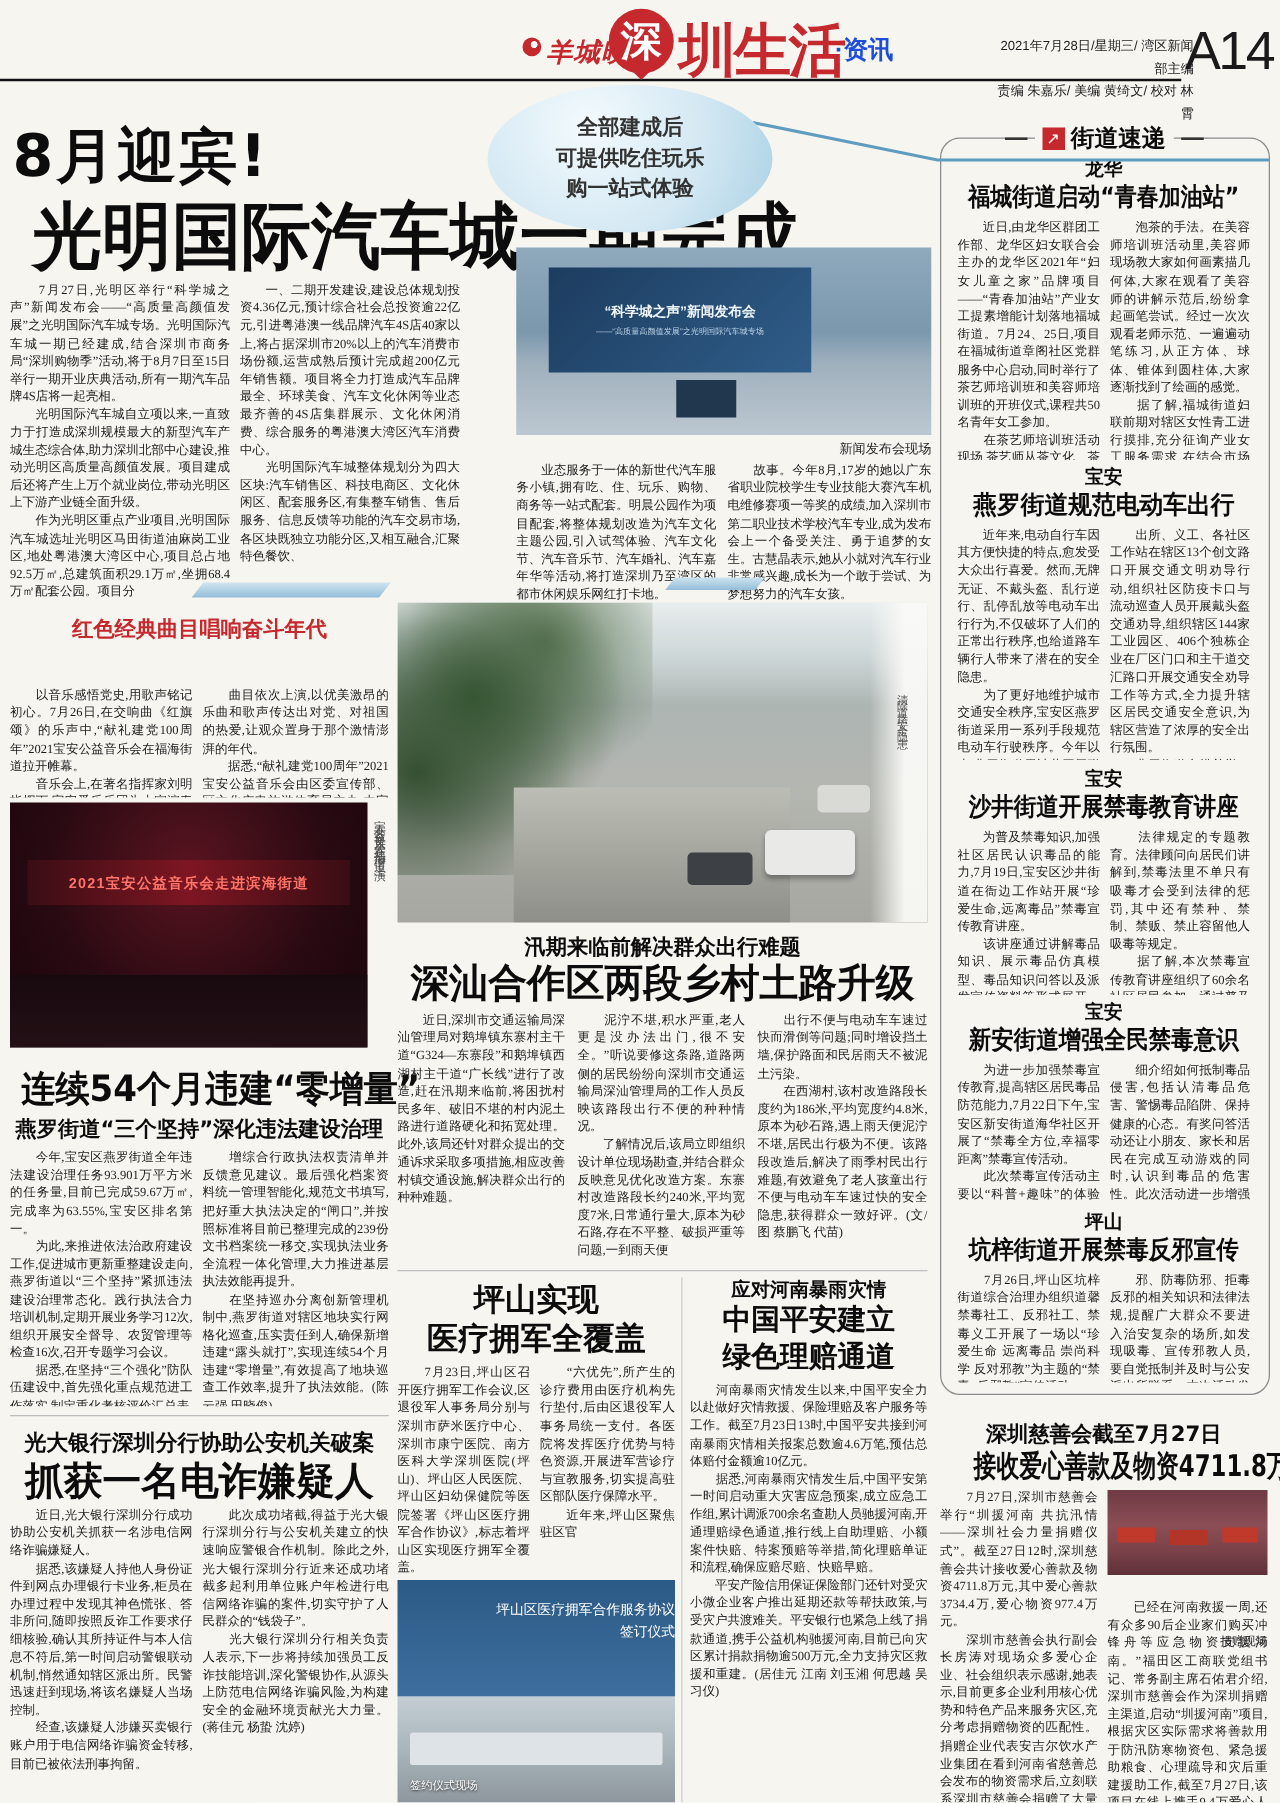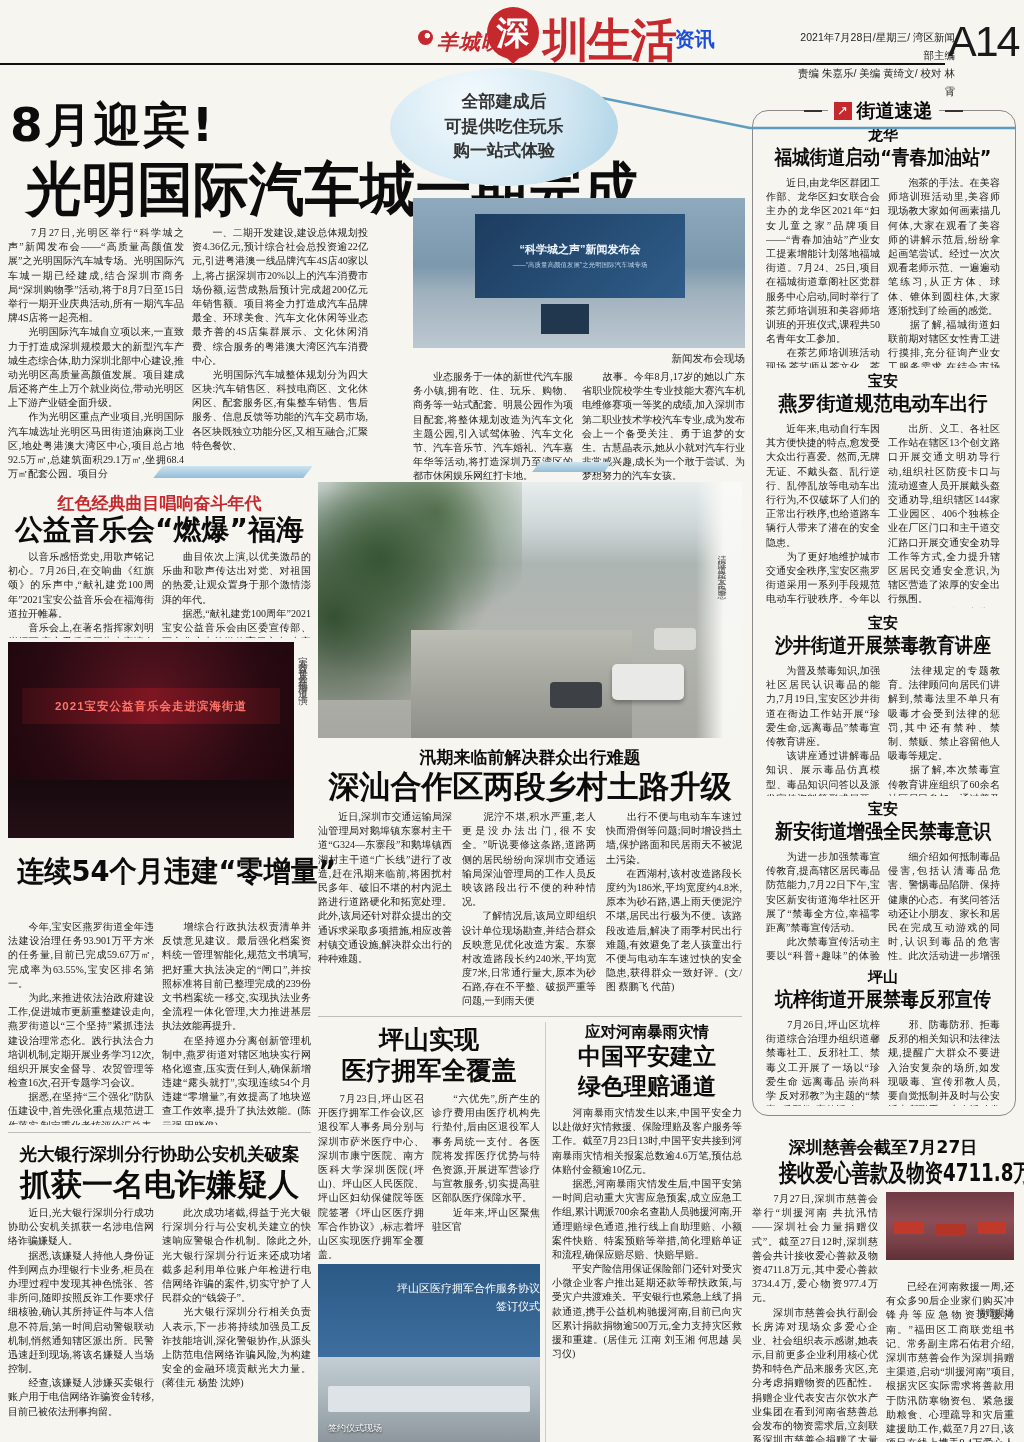--- a/index.html
+++ b/index.html
@@ -48,21 +48,21 @@
   </div>
   <svg class="abs" style="left:598px;top:92px;z-index:2;" width="420" height="50" viewBox="0 0 420 50">
     <polyline points="4,6 152,36 418,36" fill="none" stroke="#5e9dc0" stroke-width="2.5"></polyline>
   </svg>
   <div class="abs hl" style="left:10px;top:94px;font-size:47px;letter-spacing:2px;">8月迎宾!</div>
   <div class="abs hl nowrap" style="left:26px;top:151px;font-size:58px;transform:scaleX(0.96);transform-origin:left;">光明国际汽车城一期完成</div>
 
   <div class="abs photo" style="left:413px;top:198px;width:332px;height:150px;
               background:linear-gradient(180deg,#8fa9bd 0%,#7b98ad 45%,#9fb0bd 62%,#bcc8d1 100%);">
     <div class="abs" style="left:26px;top:16px;width:210px;height:84px;background:linear-gradient(135deg,#1d3c5f,#2f5d89);
-                display:flex;flex-direction:column;align-items:center;justify-content:center;margin-left:36px;">
+                display:flex;flex-direction:column;align-items:center;justify-content:center;">
       <div style="color:#eef5fc;font-size:11px;font-weight:bold;">“科学城之声”新闻发布会</div>
       <div style="color:#bcd2e6;font-size:6.5px;margin-top:4px;">——“高质量高颜值发展”之光明国际汽车城专场</div>
     </div>
     <div class="abs" style="left:128px;bottom:14px;width:48px;height:30px;background:#20374e;"></div>
   </div>
   <div class="abs" style="left:413px;top:352px;width:332px;text-align:right;font-size:10.5px;color:#2a2a2a;
               font-family:'Liberation Serif','DejaVu Serif',serif;">新闻发布会现场</div>
 
   <div class="abs body-text" style="left:8px;top:226px;width:176px;height:254px;">　　7月27日,光明区举行“科学城之声”新闻发布会——“高质量高颜值发展”之光明国际汽车城专场。光明国际汽车城一期已经建成,结合深圳市商务局“深圳购物季”活动,将于8月7日至15日举行一期开业庆典活动,所有一期汽车品牌4S店将一起亮相。
 　　光明国际汽车城自立项以来,一直致力于打造成深圳规模最大的新型汽车产城生态综合体,助力深圳北部中心建设,推动光明区高质量高颜值发展。项目建成后还将产生上万个就业岗位,带动光明区上下游产业链全面升级。
@@ -70,37 +70,37 @@
   <div class="abs body-text" style="left:192px;top:226px;width:176px;height:254px;">　　一、二期开发建设,建设总体规划投资4.36亿元,预计综合社会总投资逾22亿元,引进粤港澳一线品牌汽车4S店40家以上,将占据深圳市20%以上的汽车消费市场份额,运营成熟后预计完成超200亿元年销售额。项目将全力打造成汽车品牌最全、环球美食、汽车文化休闲等业态最齐善的4S店集群展示、文化休闲消费、综合服务的粤港澳大湾区汽车消费中心。
 　　光明国际汽车城整体规划分为四大区块:汽车销售区、科技电商区、文化休闲区、配套服务区,有集整车销售、售后服务、信息反馈等功能的汽车交易市场,各区块既独立功能分区,又相互融合,汇聚特色餐饮、</div>
   <div class="abs body-text" style="left:413px;top:370px;width:160px;height:110px;">　　业态服务于一体的新世代汽车服务小镇,拥有吃、住、玩乐、购物、商务等一站式配套。明晨公园作为项目配套,将整体规划改造为汽车文化主题公园,引入试驾体验、汽车文化节、汽车音乐节、汽车婚礼、汽车嘉年华等活动,将打造深圳乃至湾区的都市休闲娱乐网红打卡地。</div>
   <div class="abs body-text" style="left:582px;top:370px;width:163px;height:110px;">　　故事。今年8月,17岁的她以广东省职业院校学生专业技能大赛汽车机电维修赛项一等奖的成绩,加入深圳市第二职业技术学校汽车专业,成为发布会上一个备受关注、勇于追梦的女生。古慧晶表示,她从小就对汽车行业非常感兴趣,成长为一个敢于尝试、为梦想努力的汽车女孩。
 　　值得注意的是,近段时间大量多元的汽车文化活动来到了发布会现场,分享她们为了梦想敢于尝试的勇气。(文/图 于木子)</div>
 
   <div class="abs deco" style="left:158px;top:466px;width:150px;height:12px;"></div>
   <div class="abs deco" style="left:536px;top:462px;width:72px;height:10px;"></div>
 
   <div class="abs hl center red" style="left:8px;top:492px;width:303px;font-size:17px;font-weight:700;">红色经典曲目唱响奋斗年代</div>
-  <div class="abs hl center nowrap" style="left:8px;top:511px;width:303px;font-size:28px;">公益音乐会“燃爆”福海</div>
   <div class="abs body-text" style="left:8px;top:550px;width:146px;height:88px;">　　以音乐感悟党史,用歌声铭记初心。7月26日,在交响曲《红旗颂》的乐声中,“献礼建党100周年”2021宝安公益音乐会在福海街道拉开帷幕。
 　　音乐会上,在著名指挥家刘明指挥下,宝安爱乐乐团为大家演奏了多首红色经典曲目,《我爱你中国》《在灿烂阳光下》《不忘初心》等经典</div>
   <div class="abs body-text" style="left:162px;top:550px;width:149px;height:88px;">　　曲目依次上演,以优美激昂的乐曲和歌声传达出对党、对祖国的热爱,让观众置身于那个激情澎湃的年代。
 　　据悉,“献礼建党100周年”2021宝安公益音乐会由区委宣传部、区文化广电旅游体育局主办,由宝安区宣传文化体育发展专项资金资助。(文/图 朱文宇 王琳 林冰瑜 彭学斌)</div>
 
   <div class="abs photo" style="left:8px;top:642px;width:286px;height:196px;
               background:radial-gradient(circle at 50% 28%, #5a1420 0%, #2a0a12 55%, #150509 100%);">
     <div class="abs" style="left:14px;top:46px;right:14px;height:36px;display:flex;align-items:center;justify-content:center;
                 background:linear-gradient(90deg,#3a0d14,#7e1622,#3a0d14);">
       <div style="color:#ff7468;font-size:11.5px;font-weight:bold;letter-spacing:1px;">2021宝安公益音乐会走进滨海街道</div>
     </div>
     <div class="abs" style="left:0;bottom:0;width:100%;height:58px;background:linear-gradient(0deg,#241016,#170a0e);"></div>
   </div>
   <div class="abs vtext" style="left:296px;top:648px;height:188px;font-size:9.5px;">宝安公益音乐会在福海街道上演</div>
 
   <div class="abs hl center nowrap" style="left:8px;top:852px;width:303px;font-size:29px;transform:scaleX(0.94);transform-origin:center;">连续54个月违建“零增量”</div>
+  <div class="abs hl center nowrap" style="left:8px;top:892px;width:303px;font-size:17px;font-weight:700;">燕罗街道“三个坚持”深化违法建设治理</div>
   <div class="abs body-text" style="left:8px;top:920px;width:146px;height:205px;">　　今年,宝安区燕罗街道全年违法建设治理任务93.901万平方米的任务量,目前已完成59.67万㎡,完成率为63.55%,宝安区排名第一。
 　　为此,来推进依法治政府建设工作,促进城市更新重整建设走向,燕罗街道以“三个坚持”紧抓违法建设治理常态化。践行执法合力培训机制,定期开展业务学习12次,组织开展安全督导、农贸管理等检查16次,召开专题学习会议。
 　　据悉,在坚持“三个强化”防队伍建设中,首先强化重点规范进工作落实,制定重化考核评价汇总表,以重“质”模式,捕责任“上身”的案件化管理机制,调整开协案能力,定期组织队伍集中学习相关法律法规及规章制度,逐条研究611条拟纳入街</div>
   <div class="abs body-text" style="left:162px;top:920px;width:149px;height:205px;">　　增综合行政执法权责清单并反馈意见建议。最后强化档案资料统一管理智能化,规范文书填写,把好重大执法决定的“闸口”,并按照标准将目前已整理完成的239份文书档案统一移交,实现执法业务全流程一体化管理,大力推进基层执法效能再提升。
 　　在坚持巡办分离创新管理机制中,燕罗街道对辖区地块实行网格化巡查,压实责任到人,确保新增违建“露头就打”,实现连续54个月违建“零增量”,有效提高了地块巡查工作效率,提升了执法效能。(陈云强 田晓俊)</div>
   <div class="abs thin-rule" style="left:8px;top:1132px;width:303px;height:1px;"></div>
 
   <div class="abs hl center nowrap" style="left:8px;top:1142px;width:303px;font-size:17.5px;font-weight:800;">光大银行深圳分行协助公安机关破案</div>
   <div class="abs hl center nowrap" style="left:8px;top:1164px;width:303px;font-size:31px;">抓获一名电诈嫌疑人</div>
   <div class="abs body-text" style="left:8px;top:1206px;width:146px;height:236px;">　　近日,光大银行深圳分行成功协助公安机关抓获一名涉电信网络诈骗嫌疑人。

